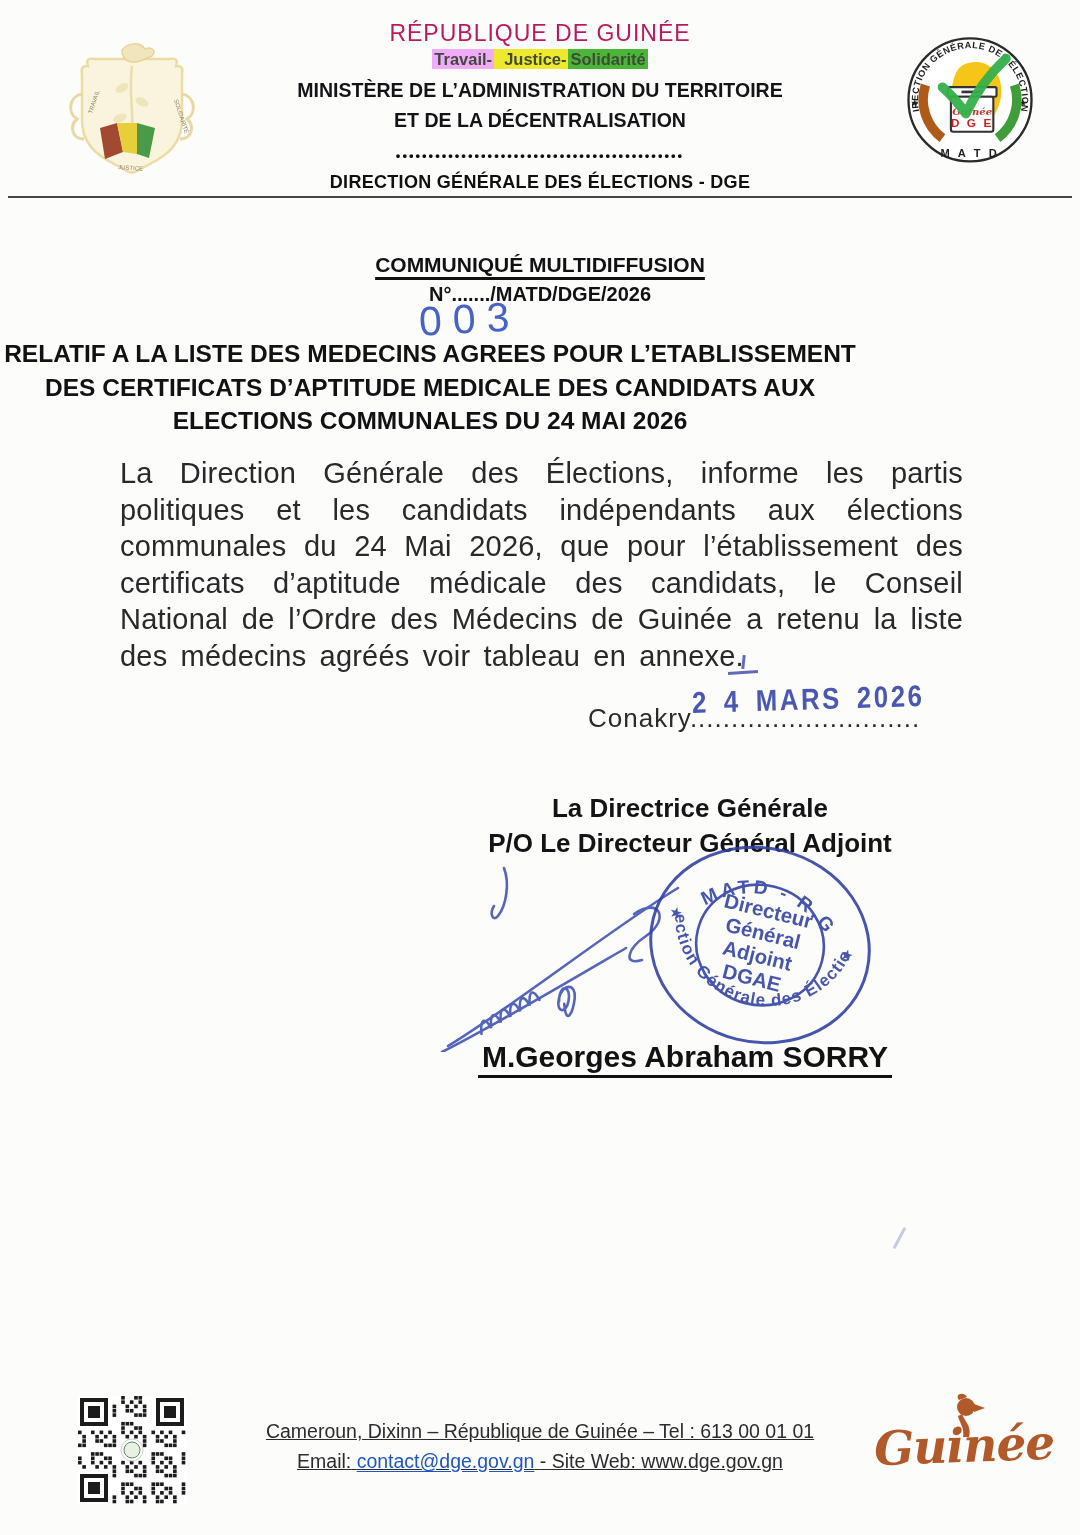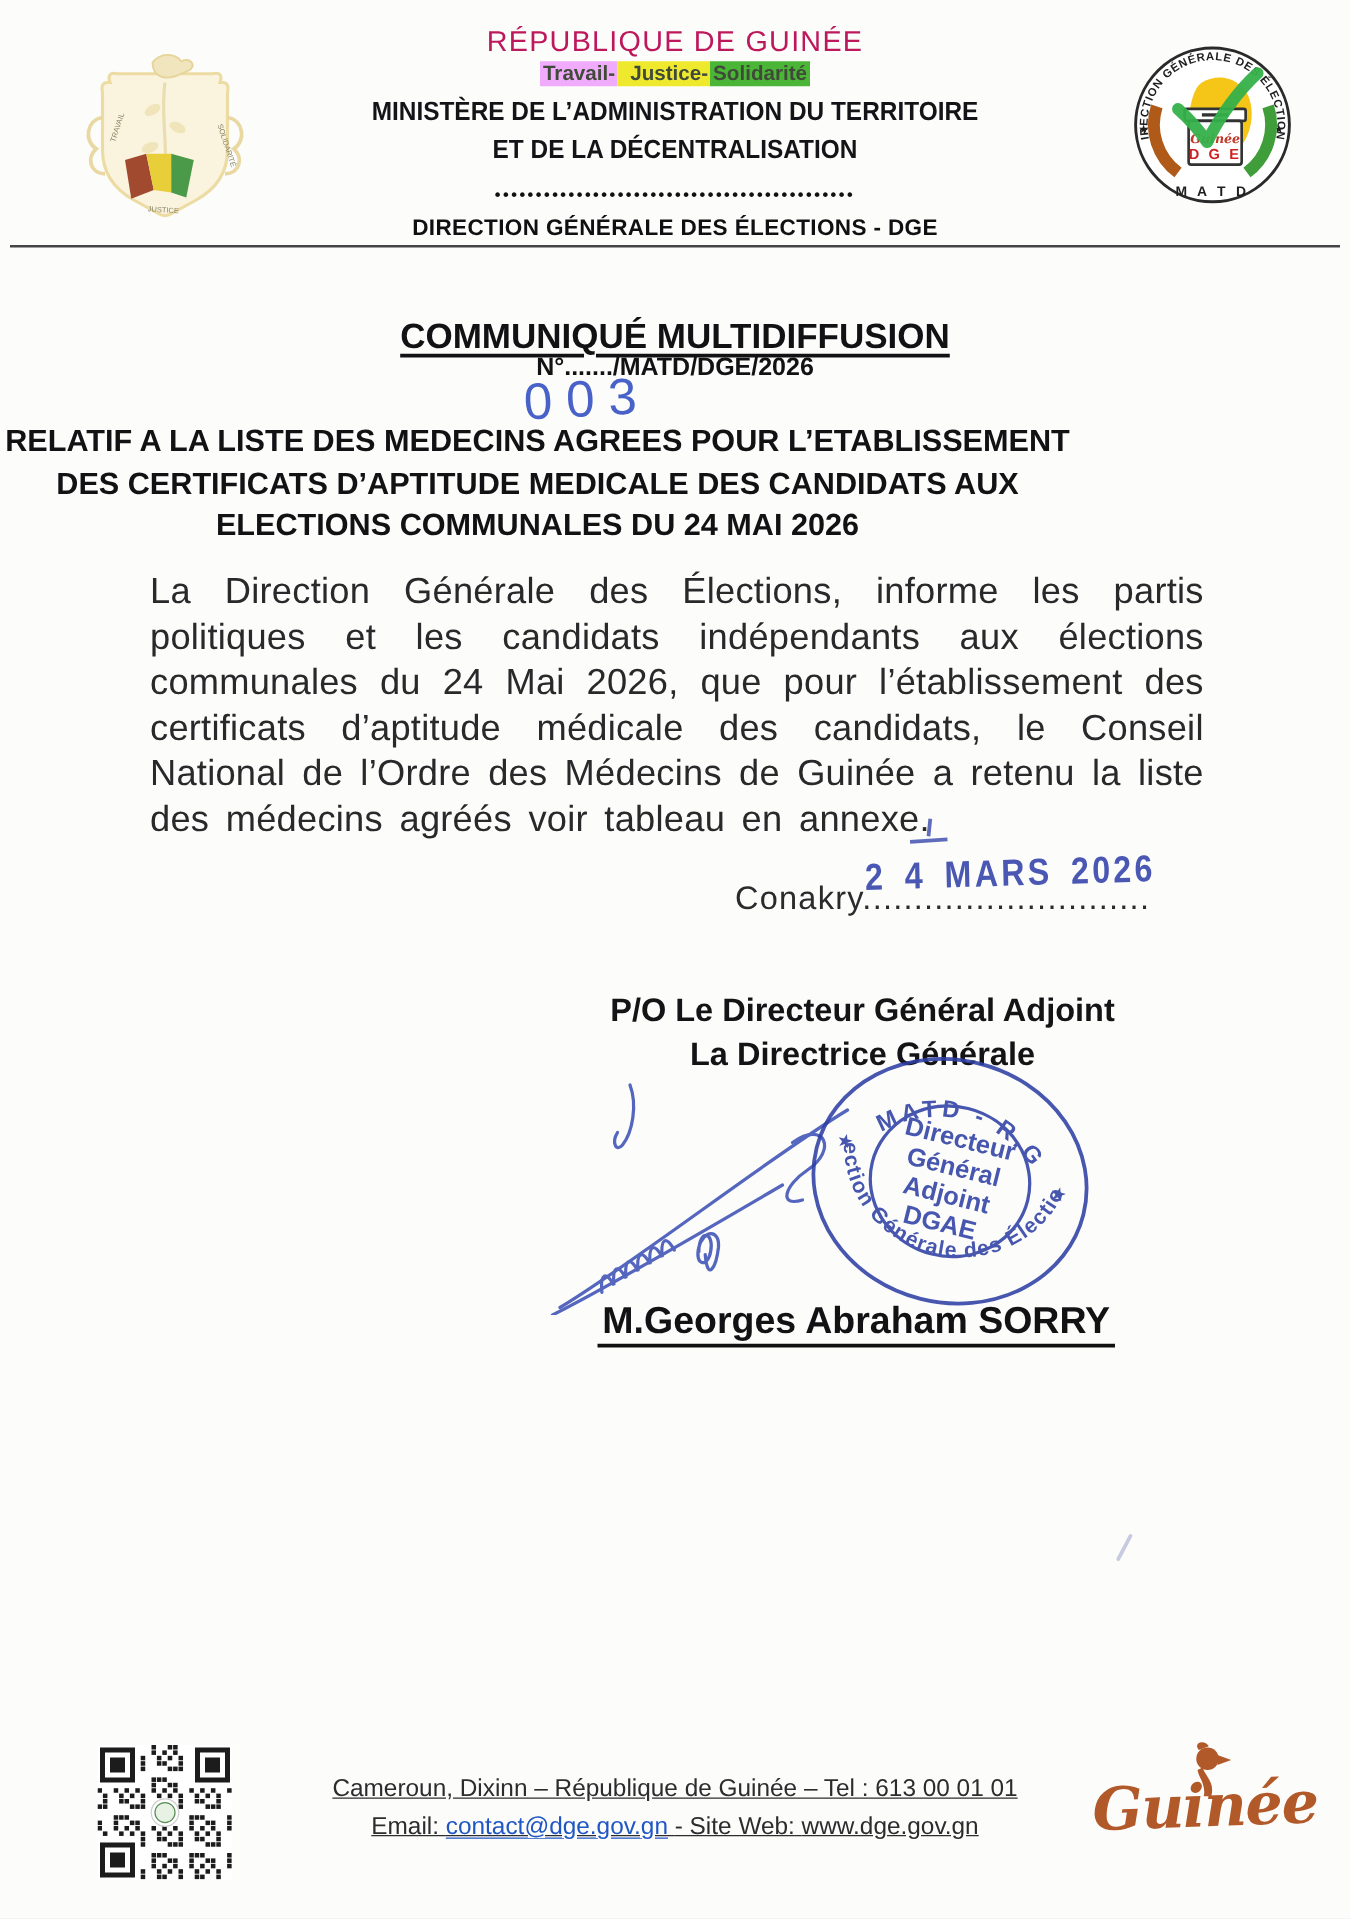--- a/index.html
+++ b/index.html
@@ -18,21 +18,21 @@
   .hdr-center{left:215px;top:20px;width:650px;text-align:center;}
   .republic{font-size:23px;font-weight:400;color:#be185d;letter-spacing:1px;}
   .motto{margin-top:3px;font-size:16.5px;font-weight:600;color:#3f4a38;}
   .motto span{padding:1px 2px;}
   .ministry{margin-top:6px;font-size:21px;font-weight:700;color:#141418;line-height:1.45;transform:scaleX(.93);transform-origin:center;}
   .dots-sep{margin-top:12px;font-size:13px;font-weight:700;letter-spacing:2px;color:#111;}
   .dge-title{margin-top:9px;font-size:18px;font-weight:700;color:#101013;letter-spacing:.3px;}
   .hdr-rule{left:8px;top:196px;width:1064px;height:2px;background:#454547;}
 
   
-  .communique{left:0;top:253px;width:1080px;text-align:center;font-size:28px;font-weight:700;
+  .communique{left:0;top:253px;width:1080px;text-align:center;font-size:21px;font-weight:700;
               text-decoration:underline;text-decoration-thickness:2.5px;text-underline-offset:5px;color:#121215;}
   .num-line{left:0;top:283px;width:1080px;text-align:center;font-size:20px;font-weight:700;color:#121215;}
   .handwritten{left:419px;top:296px;font-size:41px;color:#3a55c5;letter-spacing:11px;
                transform:rotate(-3deg);font-weight:400;opacity:.92;}
   .subject{left:0;top:337px;width:860px;text-align:center;font-size:24.5px;font-weight:700;
            color:#121215;line-height:33.5px;}
 
   
   .bodytext{left:120px;top:455px;width:843px;font-size:29px;line-height:36.5px;color:#29292b;
             text-align:justify;word-spacing:5px;letter-spacing:.2px;font-weight:400;}
@@ -131,22 +131,22 @@
   </div>
 
   <div class="abs bodytext">La Direction Générale des Élections, informe les partis politiques et les candidats indépendants aux élections communales du 24 Mai 2026, que pour l’établissement des certificats d’aptitude médicale des candidats, le Conseil National de l’Ordre des Médecins de Guinée a retenu la liste des médecins agréés voir tableau en annexe.</div>
 
   <div class="abs dateline">Conakry............................</div>
   <div class="abs date-stamp">2 4 MARS 2026</div>
   <div class="abs stamp-dash"></div>
   <div class="abs stamp-tick"></div>
 
   <div class="abs sig-head">
+    <div>La Directrice Générale</div>
     <div>P/O Le Directeur Général Adjoint</div>
-    <div>La Directrice Générale</div>
   </div>
 
   <svg class="abs sig-svg" width="252" height="200" viewBox="0 0 252 200">
     <g fill="none" stroke="#3d51b5" stroke-width="2.6" stroke-linecap="round" opacity="0.88">
       <path d="M10,194 C70,158 180,72 240,36"></path>
       <path d="M4,200 C52,176 140,124 188,96"></path>
       <path d="M66,16 C72,32 68,54 60,64 C55,70 51,62 56,54"></path>
       <g transform="rotate(-20 95 145)">
         <path d="M34,162 c4,-15 9,-15 11,-2 c4,-15 9,-15 11,-2 c4,-15 9,-15 11,-2 c4,-15 9,-15 11,-2 c4,-15 9,-15 11,-2 c4,-15 9,-15 11,-2"></path>
         <path d="M118,158 c7,-18 17,-10 9,3 c-7,12 -16,6 -8,-6 c9,-13 21,-8 15,5 c-7,14 -18,24 -12,2"></path>

